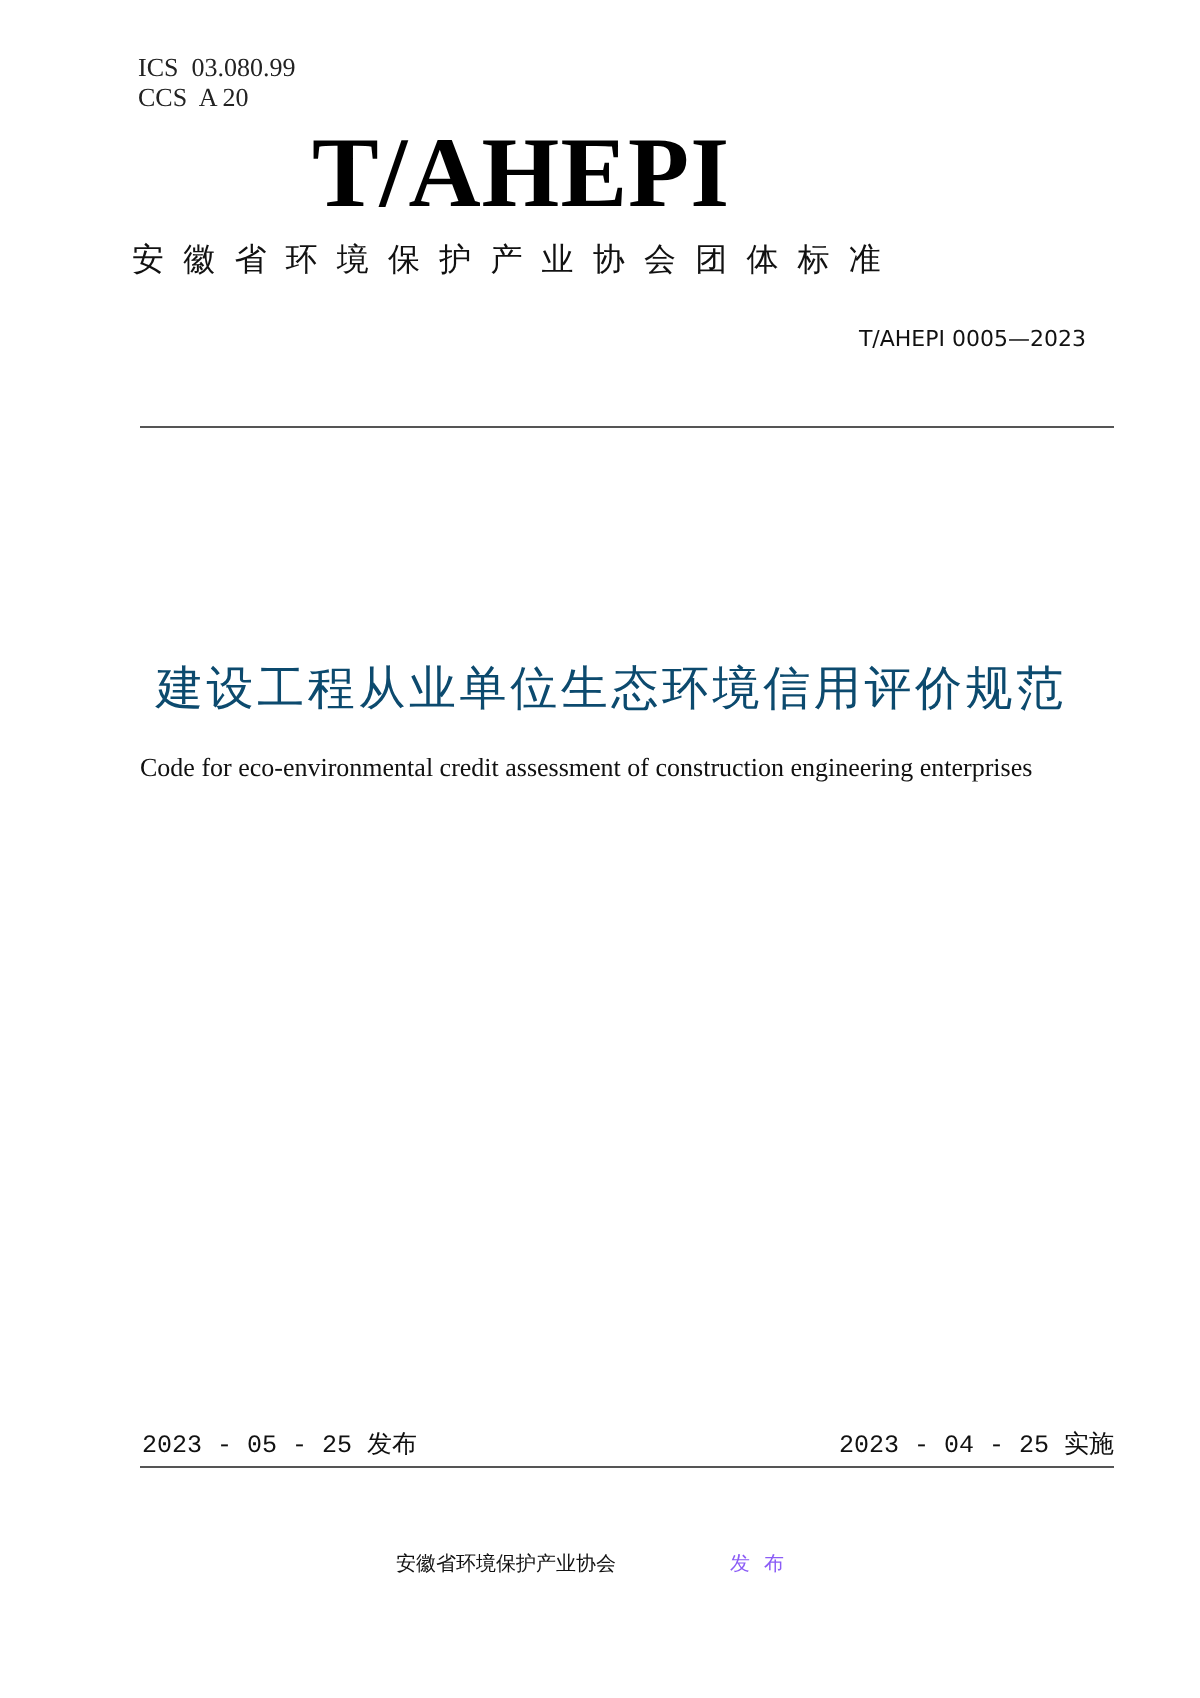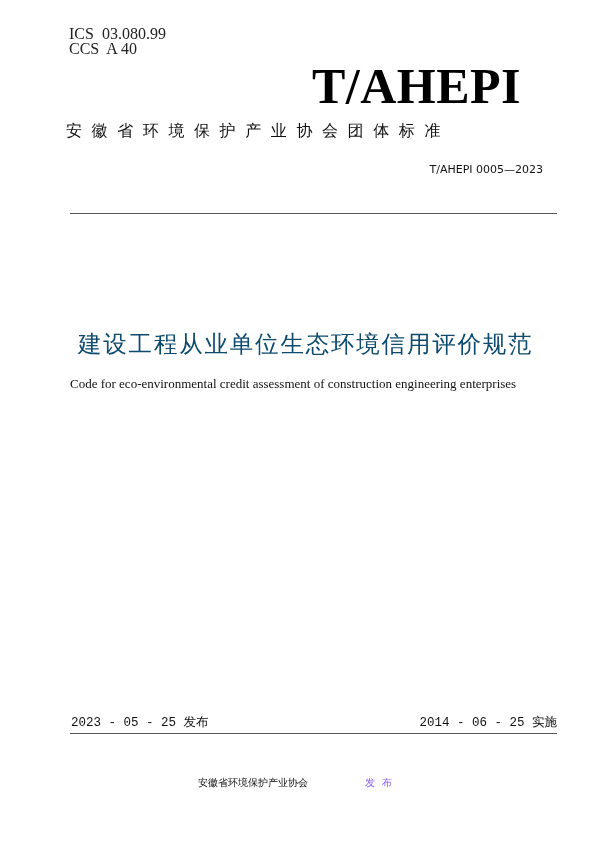--- a/index.html
+++ b/index.html
@@ -13,33 +13,33 @@
       position: relative;
       overflow: hidden;
       color: #111111;
       font-family: "DejaVu Sans", sans-serif;
     }
     .abs { position: absolute; }
 
     .classification {
       left: 69px;
       font-family: "Liberation Serif", serif;
-      font-size: 16px;
+      font-size: 13px;
       line-height: 12px;
       color: #222;
       white-space: pre;
     }
     #ics { top: 28px; }
     #ccs { top: 43px; }
 
     #std-logo {
       left: 0;
       width: 521px;
       top: 58px;
-      text-align: right;
+      text-align: center;
       font-family: "Liberation Serif", serif;
       font-weight: bold;
       font-size: 50px;
       line-height: 56px;
       color: #000;
       letter-spacing: 0.5px;
     }
 
     #org-standard-title {
       left: 66px;
@@ -125,33 +125,33 @@
       line-height: 16px;
       letter-spacing: 7px;
       color: #8b5cf6;
       white-space: pre;
     }
   </style>
 </head>
 <body>
 
 <div class="abs classification" id="ics">ICS  03.080.99</div>
-<div class="abs classification" id="ccs">CCS  A 40</div>
+<div class="abs classification" id="ccs">CCS  A 20</div>
 
 <div class="abs" id="std-logo">T/AHEPI</div>
 
 <div class="abs" id="org-standard-title">安徽省环境保护产业协会团体标准</div>
 
 <div class="abs" id="std-number">T/AHEPI 0005—2023</div>
 
 <div class="abs rule" id="top-rule"></div>
 
 <div class="abs" id="doc-title-cn">建设工程从业单位生态环境信用评价规范</div>
 
 <div class="abs" id="doc-title-en">Code for eco-environmental credit assessment of construction engineering enterprises</div>
 
 <div class="abs date" id="release-date">2023 - 05 - 25 发布</div>
-<div class="abs date" id="implement-date">2014 - 06 - 25 实施</div>
+<div class="abs date" id="implement-date">2023 - 04 - 25 实施</div>
 
 <div class="abs rule" id="bottom-rule"></div>
 
 <div class="abs" id="publisher">安徽省环境保护产业协会</div>
 <div class="abs" id="publish-label">发布</div>
 
 </body></html>

